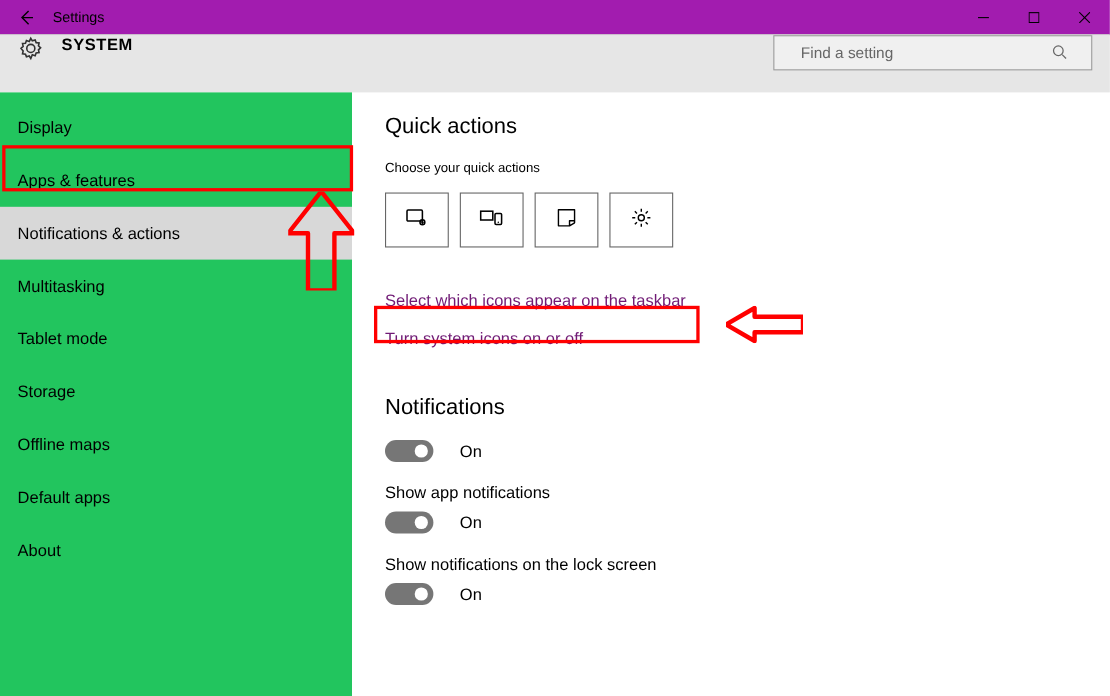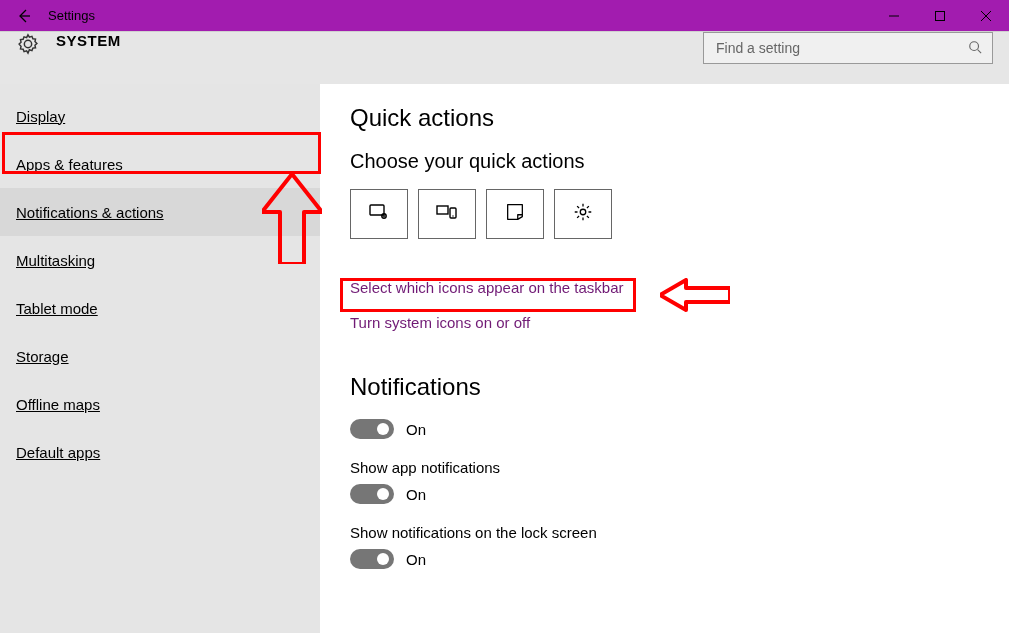--- a/index.html
+++ b/index.html
@@ -6,36 +6,36 @@
   body { margin: 0; background: #fff; width: 1009px; height: 633px; overflow: hidden; color: #000; }
   .titlebar { height: 32px; background: #a21caf; display: flex; align-items: center; padding-left: 8px; border-bottom: 1px solid #d0d0d0; }
   .titlebar .back { width: 32px; height: 32px; display: flex; align-items: center; justify-content: center; cursor: pointer; }
   .titlebar .title { font-size: 13px; margin-left: 8px; }
   .titlebar .spacer { flex: 1; }
   .winbtn { width: 46px; height: 32px; display: flex; align-items: center; justify-content: center; cursor: pointer; }
   .header { height: 52px; background: #e6e6e6; display: flex; align-items: flex-start; padding: 0 16px; }
   .header .gear { width: 24px; height: 24px; display:flex; align-items:center; justify-content:center; }
   .header .sys { font-size: 15px; font-weight: 600; margin-left: 16px; letter-spacing: 0.5px; }
   .header .spacer { flex: 1; }
-  .searchbox { width: 290px; height: 32px; border: 1px solid #999; background: #f0f0f0; display: flex; align-items: center; padding: 0 10px; color: #666; font-size: 14px; }
+  .searchbox { width: 290px; height: 32px; border: 1px solid #999; background: #f0f0f0; display: flex; align-items: center; padding: 0 22px; color: #666; font-size: 14px; }
   .searchbox input { flex:1; border:none; background:transparent; outline:none; font-size:14px; color:#333; }
   .searchbox input::placeholder { color:#666; }
   .body { display: flex; height: calc(633px - 84px); }
-  .sidebar { width: 320px; background: #e5e5e5; padding-top: 8px; position: relative; text-decoration: underline; }
+  .sidebar { width: 320px; background: #22c55e; padding-top: 8px; position: relative; }
   .side-item { height: 48px; display: flex; align-items: center; padding-left: 16px; font-size: 15px; cursor: pointer; }
   .side-item.selected { background: #d8d8d8; }
   .main { flex: 1; padding: 20px 0 0 30px; overflow: auto; }
-  .section-h { font-size: 24px; font-weight: 300; margin: 0 0 18px 0; }
-  .subh { font-size: 20px; margin-bottom: 16px; }
+  .section-h { font-size: 20px; font-weight: 300; margin: 0 0 18px 0; }
+  .subh { font-size: 12px; margin-bottom: 16px; }
   .qa-row { display: flex; gap: 10px; margin-bottom: 40px; }
   .qa-tile { width: 58px; height: 50px; border: 1px solid #666; display:flex; align-items:center; justify-content:center; cursor:pointer; }
   .linklike { font-size: 15px; color: #701a75; cursor: pointer; margin-bottom: 18px; display:inline-block; }
   .toggle-block { margin-bottom: 20px; }
   .toggle-label { font-size: 15px; margin-bottom: 8px; }
-  .toggle-row { display:flex; align-items:center; gap:12px; }
+  .toggle-row { display:flex; align-items:center; gap:24px; }
   .toggle { width: 44px; height: 20px; border-radius: 10px; background: #767676; position: relative; cursor:pointer; }
   .toggle .knob { width: 12px; height: 12px; border-radius: 50%; background: #fff; position: absolute; top: 4px; right: 5px; }
   .toggle-state { font-size: 15px; }
 
   
   .ann { position: absolute; pointer-events: none; }
   .redbox { border: 3px solid #ff0000; }
   svg.arrow { width:100%; height:100%; }
 </style>
 </head>
@@ -106,20 +106,23 @@
       </div>
     <div class="side-item">
         <span>Storage</span>
       </div>
     <div class="side-item">
         <span>Offline maps</span>
       </div>
     <div class="side-item">
         <span>Default apps</span>
       </div>
+    <div class="side-item">
+        <span>About</span>
+      </div>
   </div>
 
   <div class="main">
     <h1 class="section-h">Quick actions</h1>
     <div class="subh">Choose your quick actions</div>
     <div class="qa-row">
       <div class="qa-tile">
         <span><svg width="24" height="24" viewBox="0 0 24 24">
               <rect x="3" y="5" width="14" height="10" rx="1" stroke="#000" fill="none" stroke-width="1.4"></rect>
               <circle cx="17" cy="16" r="2.2" stroke="#000" fill="none" stroke-width="1.4"></circle>

